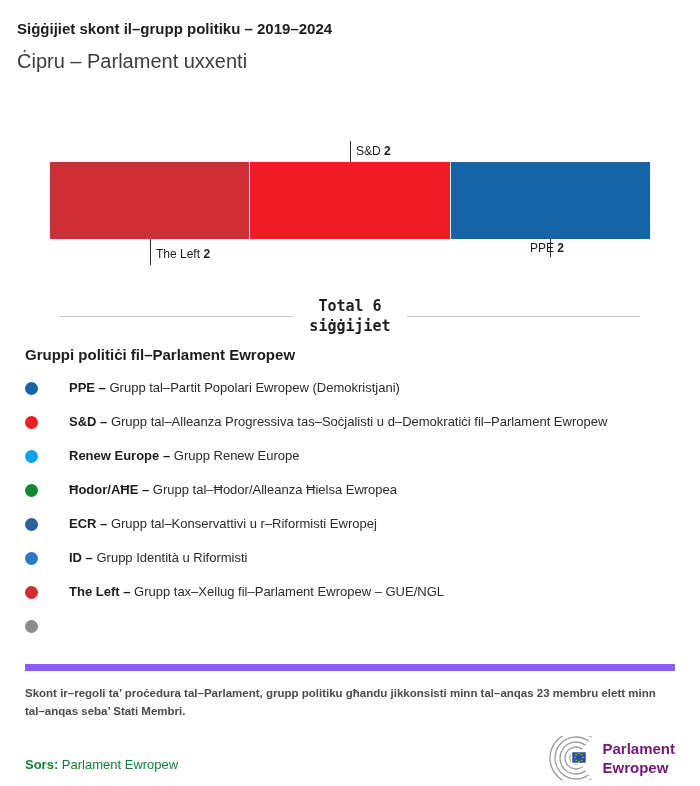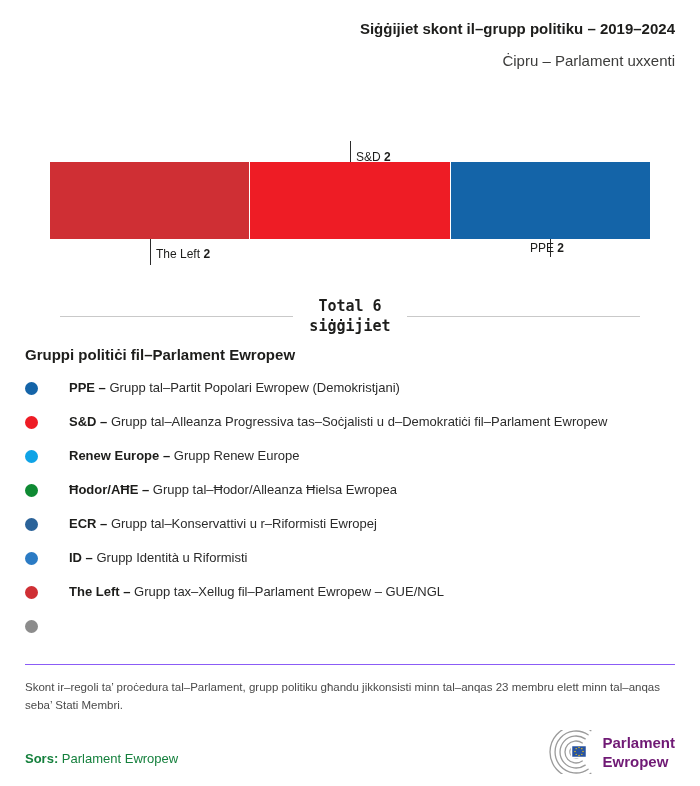--- a/index.html
+++ b/index.html
@@ -1,52 +1,52 @@
 <!DOCTYPE html>
 <html lang="mt"><head>
 <meta charset="utf-8">
 <style>
   html,body{margin:0;padding:0;background:#fff;}
   .page{width:700px;height:786px;position:relative;background:#fff;overflow:hidden;
         font-family:"Liberation Sans",sans-serif;color:#1d1d1b;box-sizing:border-box;}
-  .header{padding:20px 25px 0;text-align:right;}
+  .header{padding:20px 17px 0;}
   .title{font-size:15px;font-weight:700;margin:0;line-height:18px;}
-  .subtitle{font-size:15px;font-weight:400;color:#3c3c3b;margin:14px 0 0;line-height:18px;}
+  .subtitle{font-size:20px;font-weight:400;color:#3c3c3b;margin:14px 0 0;line-height:18px;}
 
   
   .chart{position:relative;margin:68px 50px 0;height:132px;}
   .bar{position:absolute;left:0;top:24px;width:600px;height:77px;display:flex;gap:1px;}
   .segment{height:100%;}
   .tick{position:absolute;width:0;border-left:1px solid #2b2b2b;}
   .callout-label{position:absolute;font-size:12px;color:#1d1d1b;white-space:nowrap;line-height:14px;}
   .callout-label b{font-weight:700;}
   #tick-sd{left:300px;top:3px;height:21px;}
-  #label-sd{left:306px;top:12px;}
+  #label-sd{left:306px;top:6px;}
   #tick-left{left:100px;top:101px;height:26px;}
   #label-left{left:106px;top:109px;}
   #tick-ppe{left:500px;top:101px;height:18px;}
   #label-ppe{left:480px;top:103px;}
 
   
   .total-row{display:flex;align-items:center;gap:16px;margin:26px 60px 0;}
   .total-line{flex:1;height:1px;background:#c9c9c9;}
   .total-text{font-family:"DejaVu Sans Mono",monospace;font-size:15px;font-weight:700;
               text-align:center;line-height:20px;color:#1d1d1b;}
 
   
   .legend-heading{font-size:15px;font-weight:700;margin:10px 25px 0;line-height:18px;}
   .legend-list{margin:16px 25px 0;}
   .legend-item{display:flex;align-items:center;min-height:16px;margin-bottom:18px;}
   .dot{width:13px;height:13px;border-radius:50%;margin-right:15px;flex:none;}
   .legend-text{font-size:13px;color:#2b2b2b;line-height:16px;padding-left:16px;}
   .legend-text b{color:#1d1d1b;font-weight:700;}
 
   
-  .footnote{margin:30px 25px 0;border-top:1px solid #8b5cf6;padding-top:13px;
-            font-size:11.5px;line-height:18px;color:#4a4a4a;}
+  .footnote{margin:30px 25px 0;border-top:7px solid #8b5cf6;padding-top:13px;
+            font-size:11.5px;line-height:18px;color:#4a4a4a;font-weight:bold;}
 
   
   .footer{margin:16px 25px 0;display:flex;justify-content:space-between;align-items:flex-end;}
   .source{font-size:13px;padding-bottom:8px;color:#15803d;}
   .source b{font-weight:700;}
   .logo{display:flex;align-items:center;gap:8px;}
   .logo-text{font-size:15px;font-weight:700;color:#701a75;line-height:19px;}
 </style>
 </head>
 <body>

